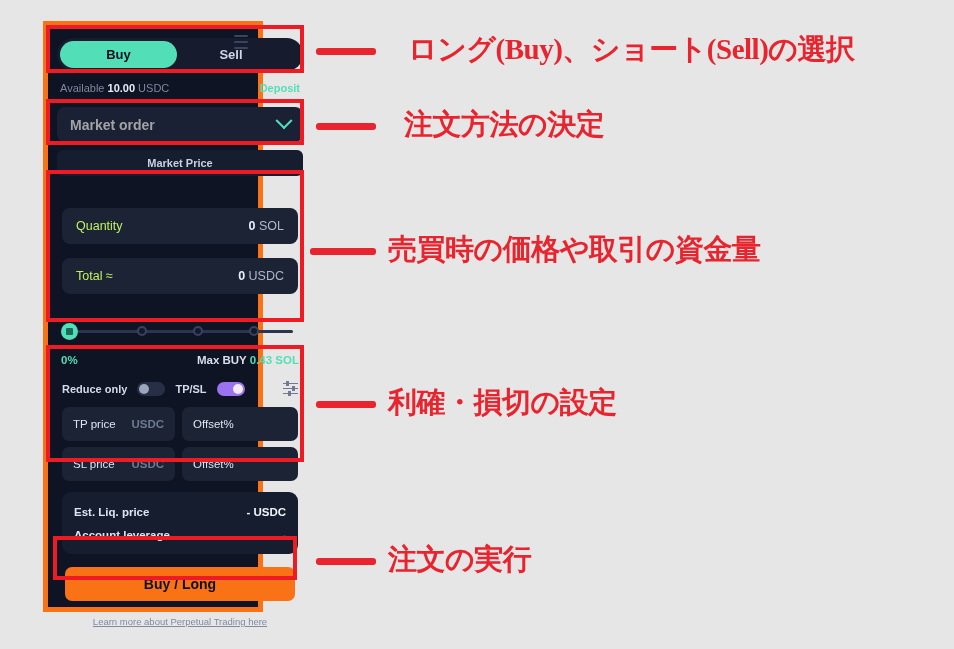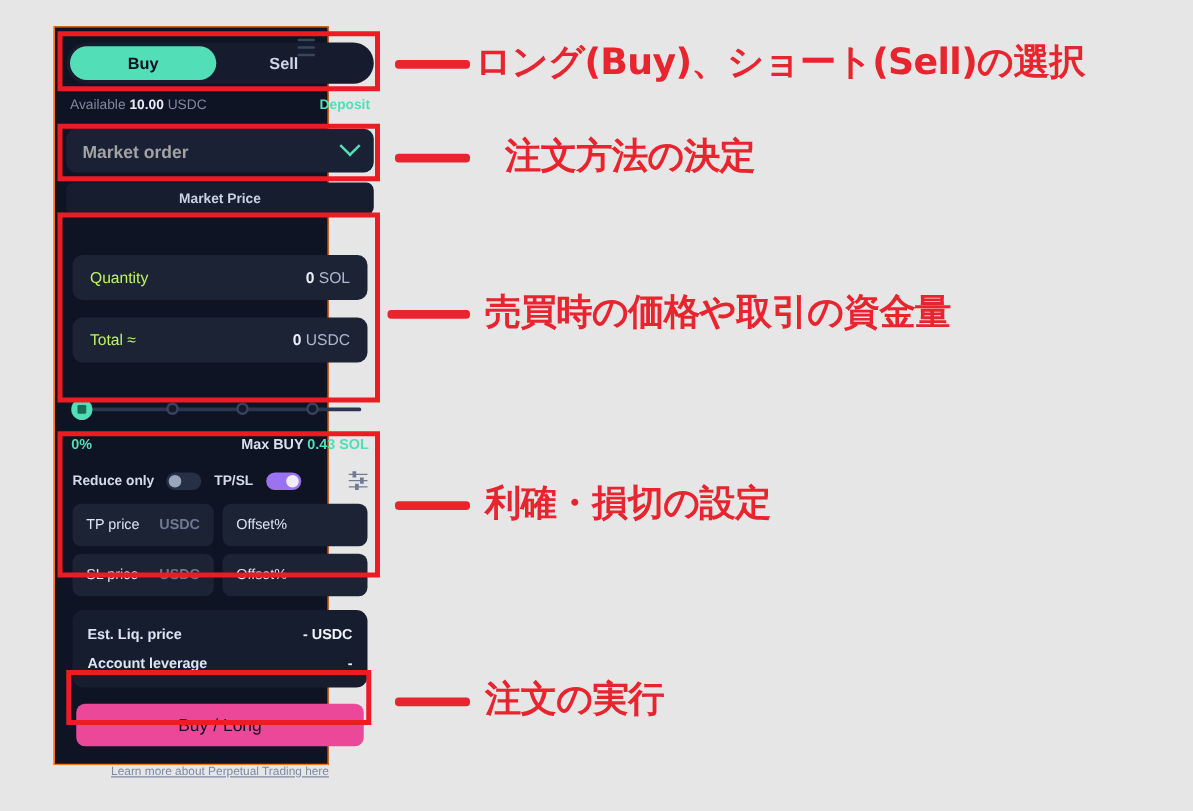--- a/index.html
+++ b/index.html
@@ -10,21 +10,21 @@
     overflow: hidden;
   }
   #root { position: relative; width: 954px; height: 649px; }
 
   
   .panel {
     position: absolute;
     left: 43px; top: 21px;
     width: 220px; height: 591px;
     background: #0f1424;
-    border: 1px solid #f97316;
+    border: 5px solid #f97316;
   }
 
   
   .bs-row {
     position: absolute; left: 9px; top: 12px;
     width: 246px; height: 33px;
     background: #161c2e;
     border-radius: 17px;
     display: flex; align-items: center;
   }
@@ -168,23 +168,23 @@
     display: flex; align-items: center; justify-content: space-between;
     height: 23px; font-size: 11.5px;
   }
   .info .r .k { color: #dee5f2; font-weight: 600; }
   .info .r .v { color: #f0f4fb; font-weight: 700; }
 
   
   .submit {
     position: absolute; left: 17px; top: 541px;
     width: 230px; height: 34px;
-    background: #ec4899; border-radius: 7px;
-    display: flex; align-items: center; justify-content: center;
-    color: #0d1121; font-size: 14px; font-weight: 400;
+    background: #f97316; border-radius: 7px;
+    display: flex; align-items: center; justify-content: center;
+    color: #0d1121; font-size: 14px; font-weight: 700;
   }
   .learn {
     position: absolute; left: 0; top: 590px; width: 264px;
     text-align: center;
     color: #7f8aa3; font-size: 9.5px; text-decoration: underline;
   }
 
   
   .hl { position: absolute; border: 4px solid #ed1c24; pointer-events: none; }
 
@@ -319,21 +319,21 @@
     <div class="learn">Learn more about Perpetual Trading here</div>
   </div>
 
   <div class="hl" style="left:46px;  top:25px;  width:258px; height:48px;"></div>
   <div class="hl" style="left:46px;  top:99px;  width:258px; height:46px;"></div>
   <div class="hl" style="left:46px;  top:170px; width:258px; height:152px;"></div>
   <div class="hl" style="left:46px;  top:345px; width:258px; height:117px;"></div>
   <div class="hl" style="left:53px;  top:536px; width:244px; height:44px;"></div>
 
   <div class="dash" style="left:316px; top:48px;  width:60px;"></div>
-  <div class="ann" style="left:380px; top:30px;">ロング(Buy)、ショート(Sell)の選択</div>
+  <div class="ann" style="left:408px; top:30px;font-family:Liberation Serif, serif;">ロング(Buy)、ショート(Sell)の選択</div>
 
   <div class="dash" style="left:316px; top:123px; width:60px;"></div>
   <div class="ann" style="left:404px; top:105px;">注文方法の決定</div>
 
   <div class="dash" style="left:310px; top:248px; width:66px;"></div>
   <div class="ann" style="left:388px; top:230px;">売買時の価格や取引の資金量</div>
 
   <div class="dash" style="left:316px; top:401px; width:60px;"></div>
   <div class="ann" style="left:388px; top:383px;">利確・損切の設定</div>
 

